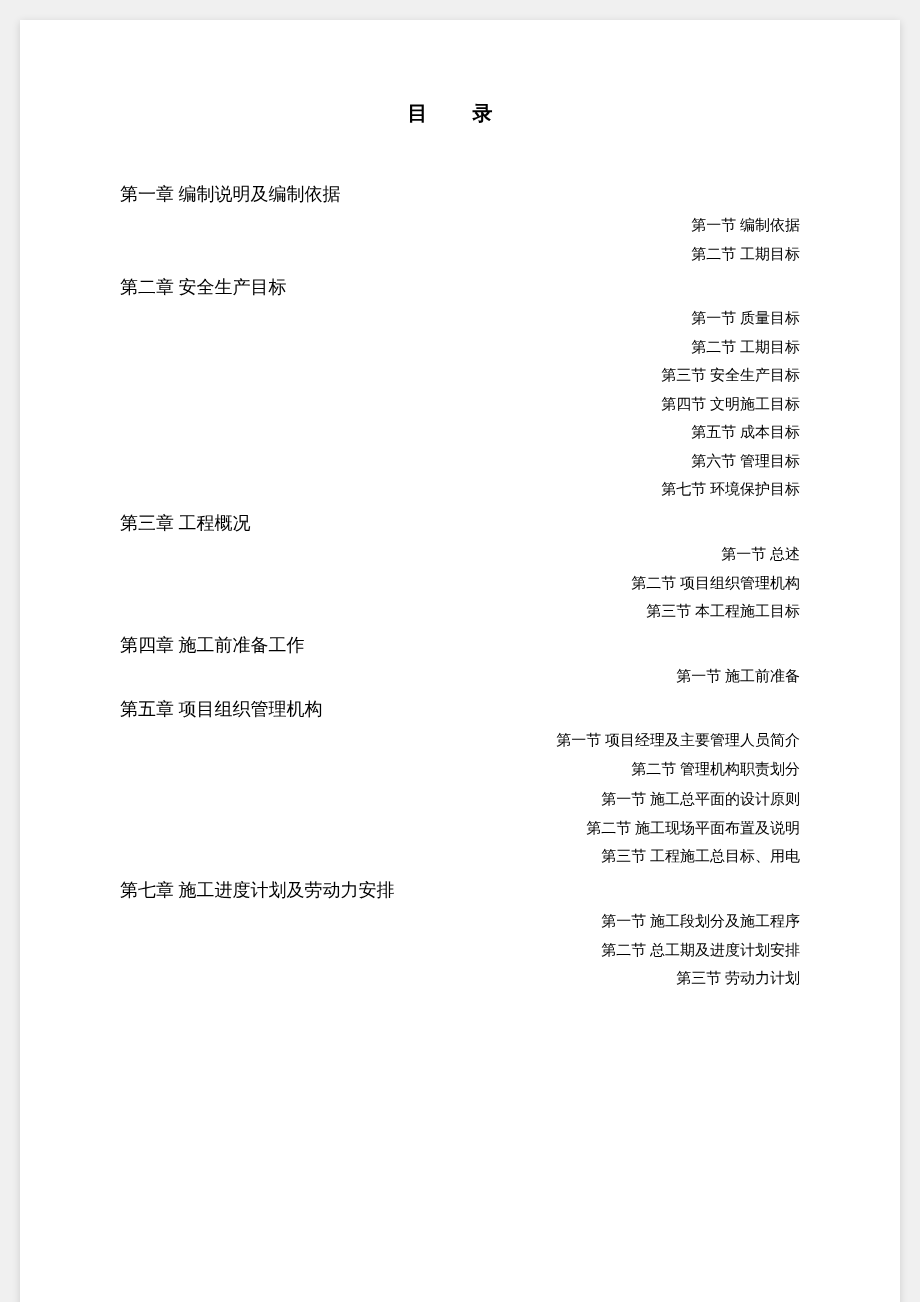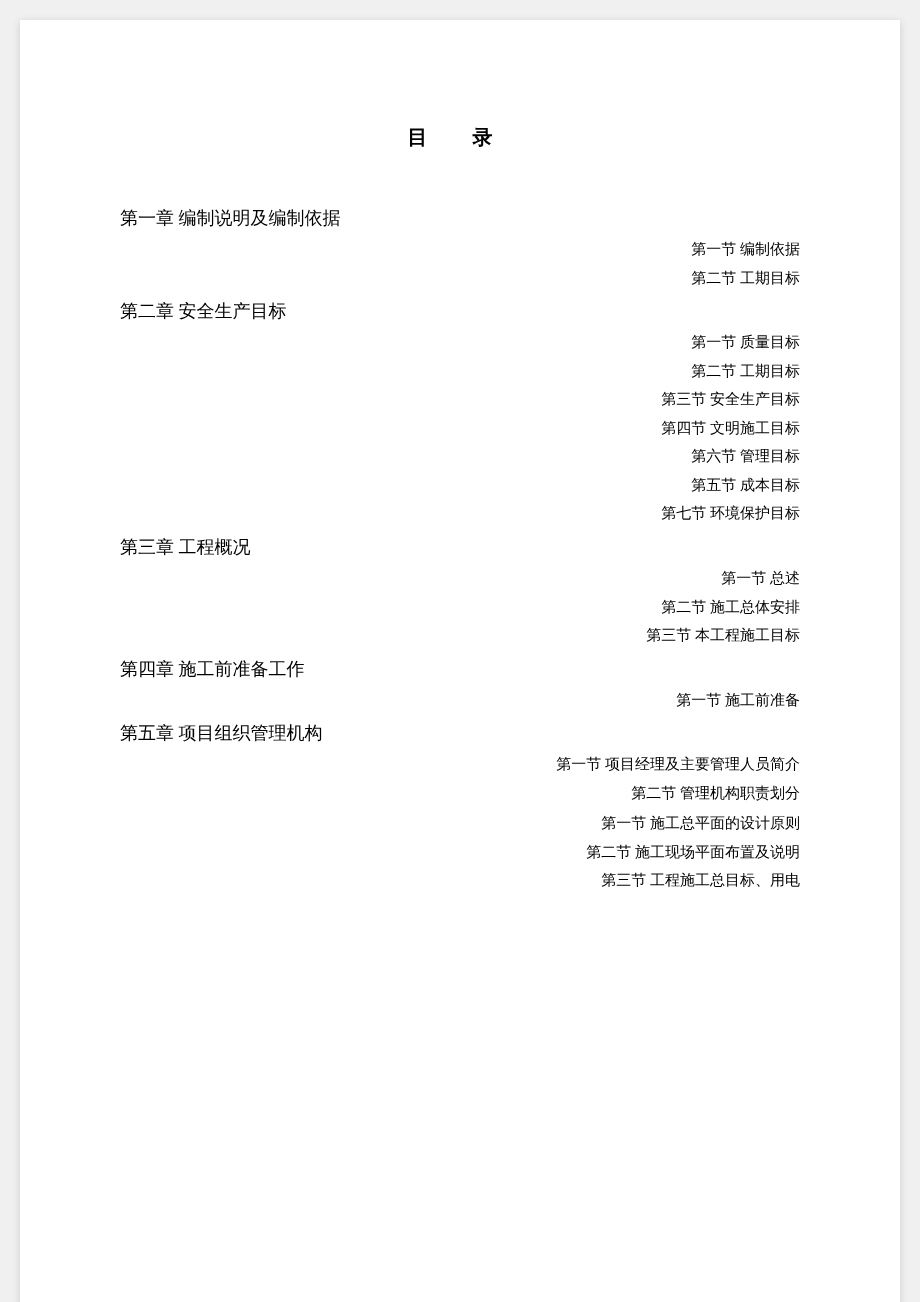--- a/index.html
+++ b/index.html
@@ -26,21 +26,20 @@
       box-shadow: 0 2px 8px rgba(0,0,0,0.15);
     }
 
     .page-title {
       text-align: center;
       font-size: 20px;
       font-weight: bold;
       letter-spacing: 20px;
       margin-bottom: 50px;
       font-family: "SimSun", "宋体", serif;
-      margin-top: 24px;
     }
 
     .toc-container {
       font-size: 15px;
       line-height: 1.9;
       font-family: "SimSun", "宋体", serif;
     }
 
     .chapter-title {
       font-size: 18px;
@@ -70,38 +69,44 @@
         <span class="chapter-title">第一章    编制说明及编制依据</span>
         <span class="section-item">第一节      编制依据</span>
         <span class="section-item">第二节      工期目标</span>
       </div>
       <div class="chapter-group">
         <span class="chapter-title">第二章    安全生产目标</span>
         <span class="section-item">第一节      质量目标</span>
         <span class="section-item">第二节      工期目标</span>
         <span class="section-item">第三节      安全生产目标</span>
         <span class="section-item">第四节      文明施工目标</span>
+        <span class="section-item">第五节      成本目标</span>
         <span class="section-item">第六节      管理目标</span>
-        <span class="section-item">第五节      成本目标</span>
         <span class="section-item">第七节      环境保护目标</span>
       </div>
       <div class="chapter-group">
         <span class="chapter-title">第三章    工程概况</span>
         <span class="section-item">第一节        总述</span>
-        <span class="section-item">第二节        施工总体安排</span>
+        <span class="section-item">第二节        项目组织管理机构</span>
         <span class="section-item">第三节        本工程施工目标</span>
       </div>
       <div class="chapter-group">
         <span class="chapter-title">第四章    施工前准备工作</span>
         <span class="section-item">第一节      施工前准备</span>
       </div>
       <div class="chapter-group">
         <span class="chapter-title">第五章    项目组织管理机构</span>
         <span class="section-item">第一节      项目经理及主要管理人员简介</span>
         <span class="section-item">第二节      管理机构职责划分</span>
       </div>
       <div class="chapter-group">
         <span class="section-item">第一节      施工总平面的设计原则</span>
         <span class="section-item">第二节      施工现场平面布置及说明</span>
         <span class="section-item">第三节      工程施工总目标、用电</span>
       </div>
+      <div class="chapter-group">
+        <span class="chapter-title">第七章    施工进度计划及劳动力安排</span>
+        <span class="section-item">第一节      施工段划分及施工程序</span>
+        <span class="section-item">第二节      总工期及进度计划安排</span>
+        <span class="section-item">第三节      劳动力计划</span>
+      </div>
     </div>
 </div>
 
 </body></html>

